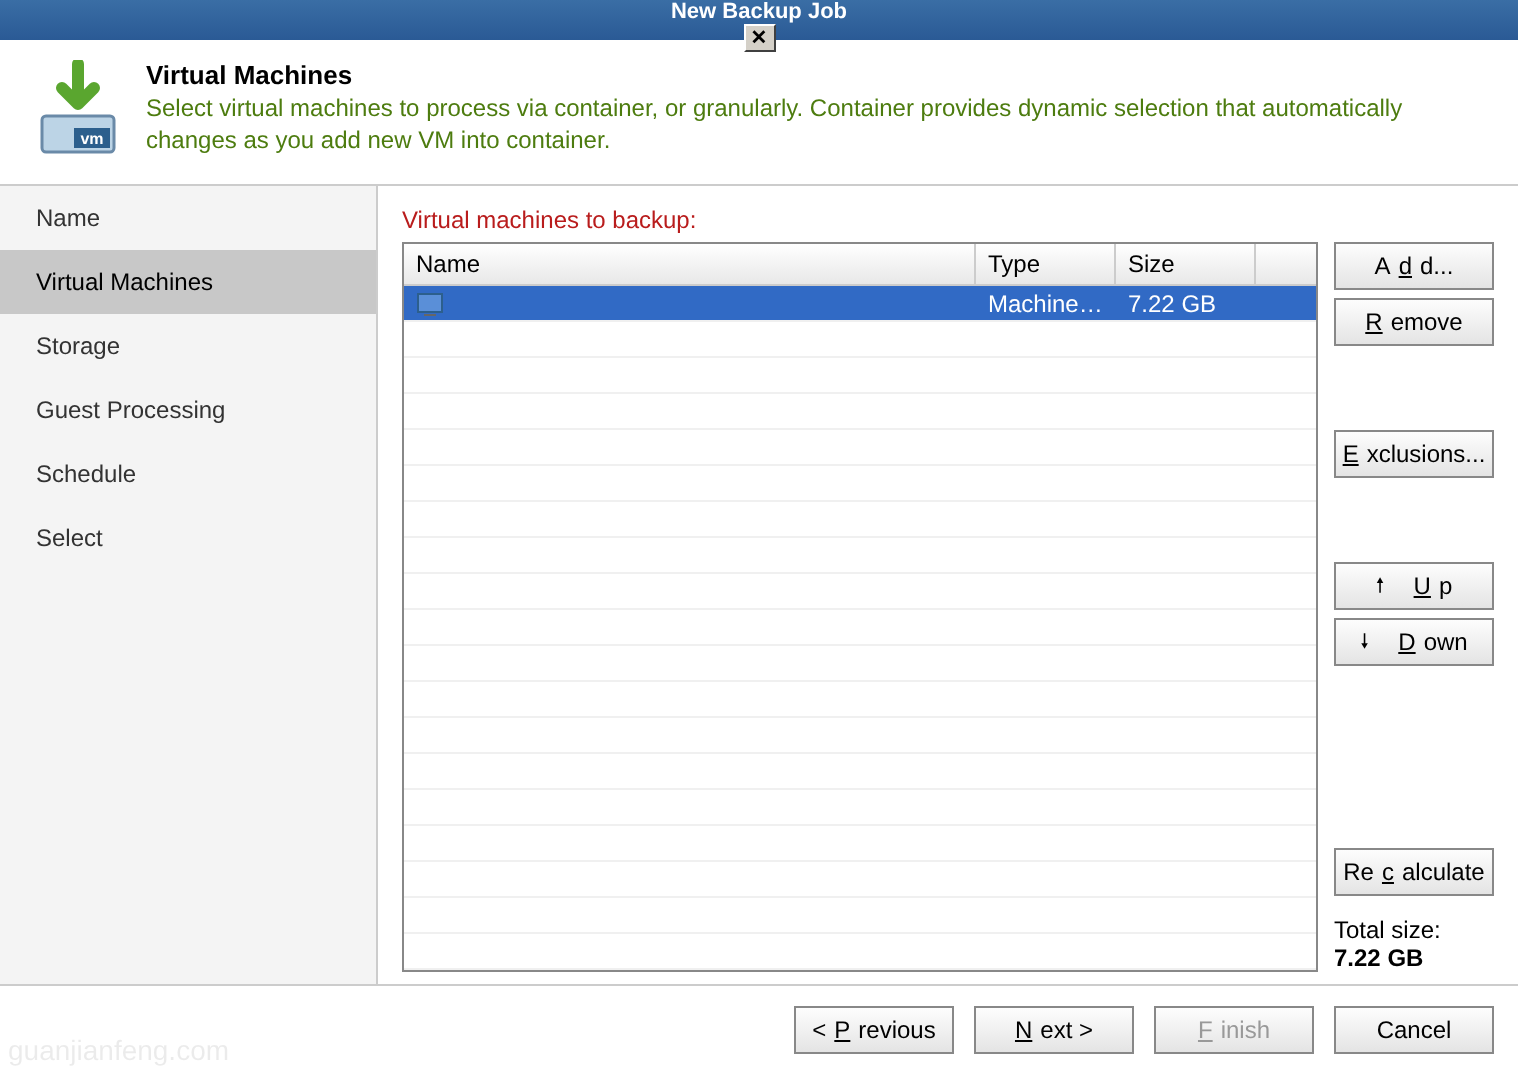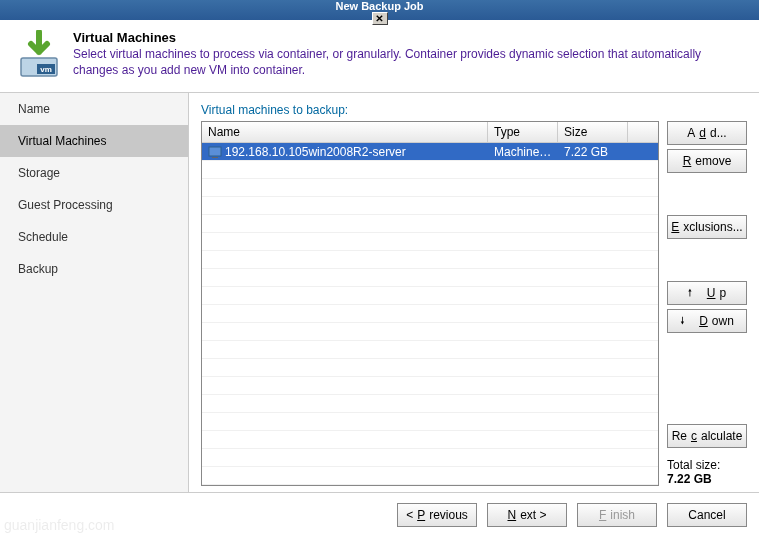--- a/index.html
+++ b/index.html
@@ -42,34 +42,34 @@
 .content { display: flex; flex-direction: column; height: 517px; }
 .header {
   display: flex;
   padding: 10px 15px 14px 15px;
   border-bottom: 1px solid #ccc;
 }
 .header .icon { width: 48px; height: 48px; margin-right: 10px; }
 .header .icon svg { width: 48px; height: 48px; }
 .header .text { flex: 1; }
 .header h2 { font-size: 13px; font-weight: bold; margin-bottom: 2px; color: #000; }
-.header p { font-size: 12px; color: #4c1d95; line-height: 1.3; }
+.header p { font-size: 12px; color: #4d7c0f; line-height: 1.3; }
 .body { flex: 1; display: flex; }
 .sidebar { width: 189px; background: #f4f4f4; border-right: 1px solid #ccc; }
 .sidebar .step {
   padding: 9px 18px;
   color: #333;
   cursor: pointer;
 }
 .sidebar .step.active {
   background: #c8c8c8;
   color: #000;
 }
 .main { flex: 1; padding: 10px 12px 6px 12px; display: flex; flex-direction: column; }
-.main-label { font-size: 12px; color: #0369a1; margin-bottom: 4px; }
+.main-label { font-size: 12px; color: #b91c1c; margin-bottom: 4px; }
 .table-area { flex: 1; display: flex; gap: 8px; }
 .table-container {
   flex: 1;
   border: 1px solid #888;
   background: #fff;
   overflow: hidden;
   display: flex;
   flex-direction: column;
 }
 .table-header {
@@ -159,41 +159,40 @@
     </div>
   </div>
 
   <div class="body">
     <div class="sidebar">
       <div class="step">Name</div>
       <div class="step active">Virtual Machines</div>
       <div class="step">Storage</div>
       <div class="step">Guest Processing</div>
       <div class="step">Schedule</div>
-      <div class="step">Backup</div>
+      <div class="step">Select</div>
     </div>
 
     <div class="main">
       <div class="main-label">Virtual machines to backup:</div>
       <div class="table-area">
         <div class="table-container">
           <div class="table-header">
             <div class="col col-name">Name</div>
             <div class="col col-type">Type</div>
             <div class="col col-size">Size</div>
             <div class="col col-end"></div>
           </div>
           <div class="table-body" id="table-body">
               <div class="row selected">
                 <div class="cell col-name">
                   <span class="vm-icon"><svg viewBox="0 0 14 12">
                       <rect x="1" y="1" width="12" height="9" fill="#5a8fd8" stroke="#2c5f8d"></rect>
                       <rect x="4" y="11" width="6" height="1" fill="#666"></rect>
                     </svg></span>
-                  <span>192.168.10.105win2008R2-server</span>
                 </div>
                 <div class="cell col-type">Machines M...</div>
                 <div class="cell col-size">7.22 GB</div>
                 <div class="cell col-end"></div>
               </div>
               <div class="row empty"></div>
               <div class="row empty"></div>
               <div class="row empty"></div>
               <div class="row empty"></div>
               <div class="row empty"></div>

